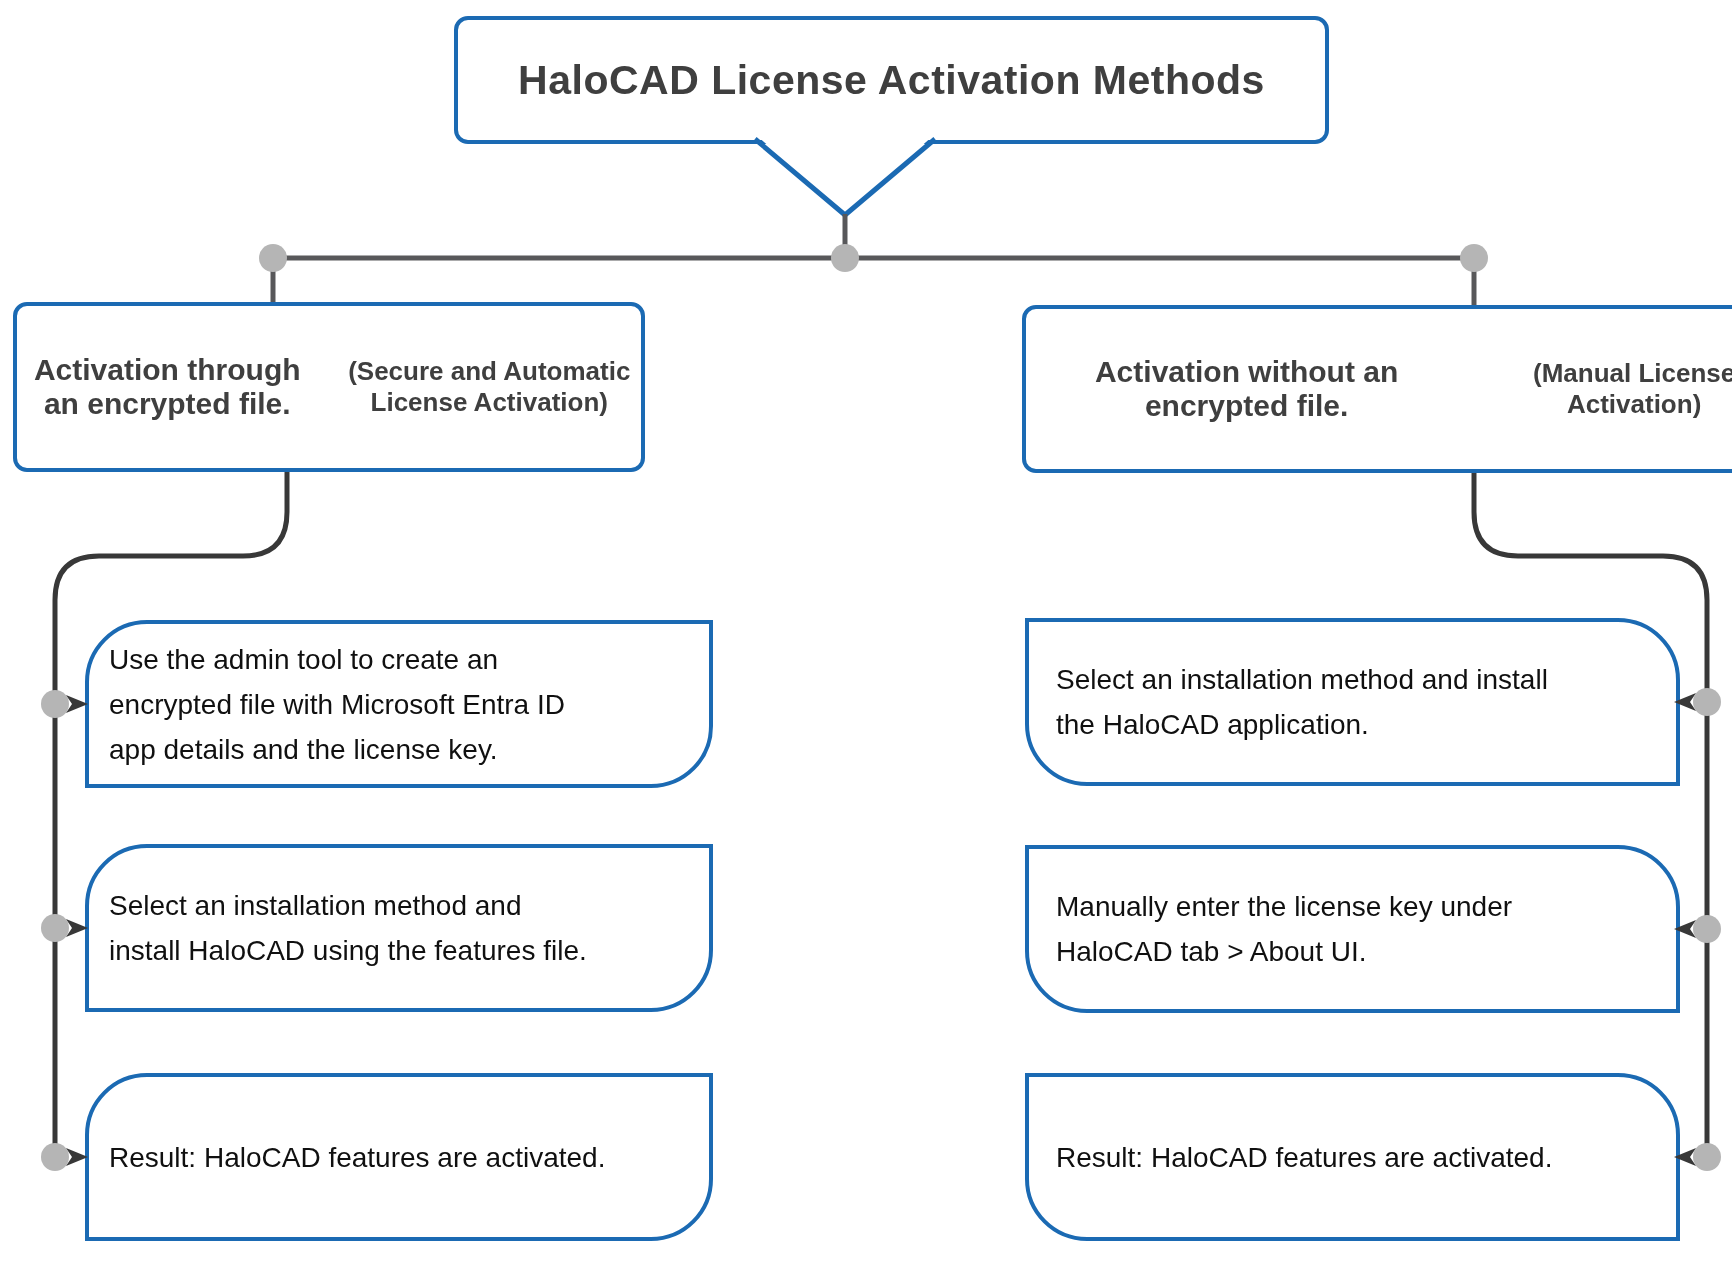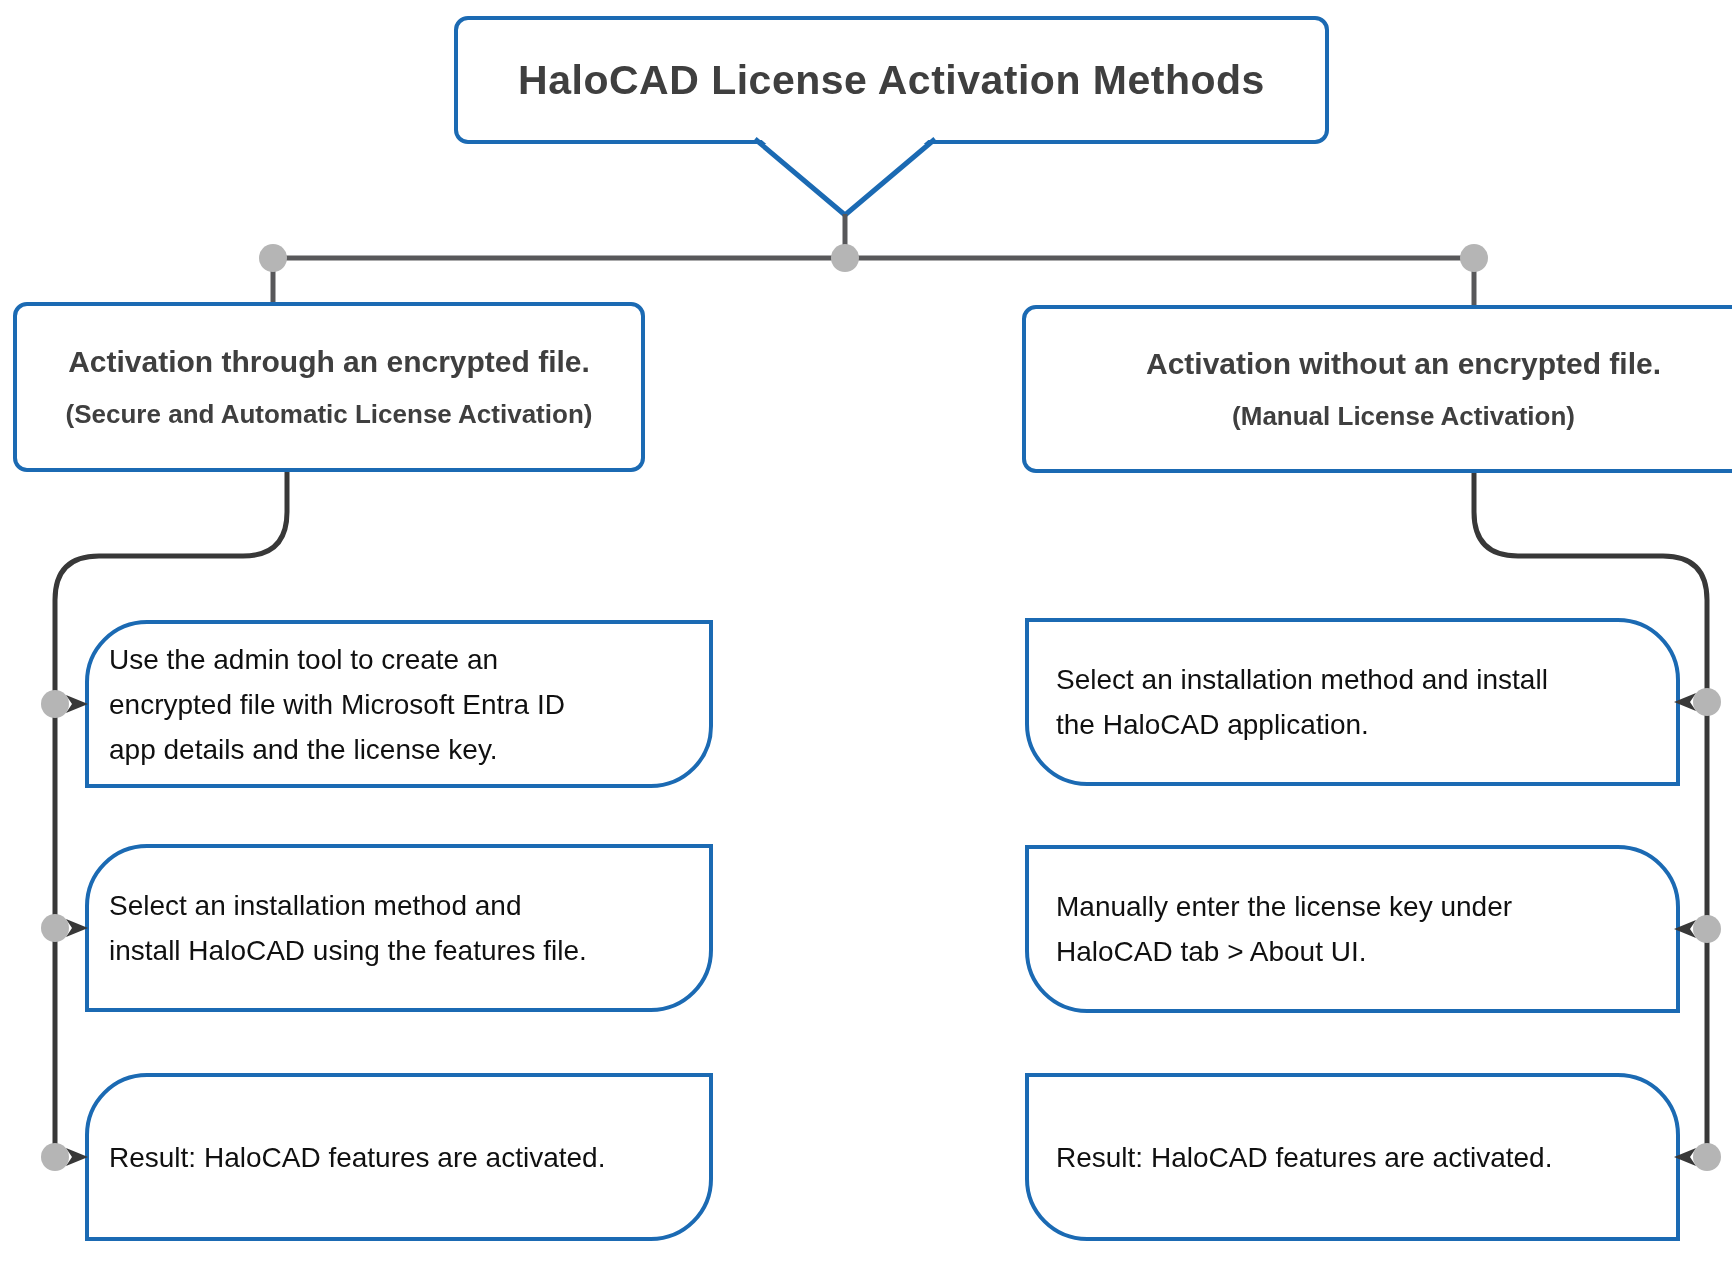--- a/index.html
+++ b/index.html
@@ -19,21 +19,21 @@
     box-sizing:border-box;z-index:1;
   }
   .title-box{
     left:410px;top:16px;width:875px;height:128px;border-radius:14px;
     display:flex;align-items:center;justify-content:center;margin-left:44px;
   }
   .title-text{
     font-size:41px;font-weight:bold;color:var(--heading);letter-spacing:.5px;
   }
   .branch{
-    display:flex;flex-direction:column;justify-content:center;align-items:center;
+    display:flex;flex-direction:row;justify-content:center;align-items:center;
     gap:20px;border-radius:14px;text-align:center;color:var(--heading);font-weight:bold;
   }
   .branch-left{left:13px;top:302px;width:632px;height:170px;}
   .branch-right{left:1022px;top:305px;width:763px;height:168px;}
   .branch .heading{font-size:30px;}
   .branch .subheading{font-size:26px;}
   .step{
     display:flex;align-items:center;height:168px;
     font-size:28px;line-height:45px;color:#101010;white-space:pre-line;
     text-align:left;

